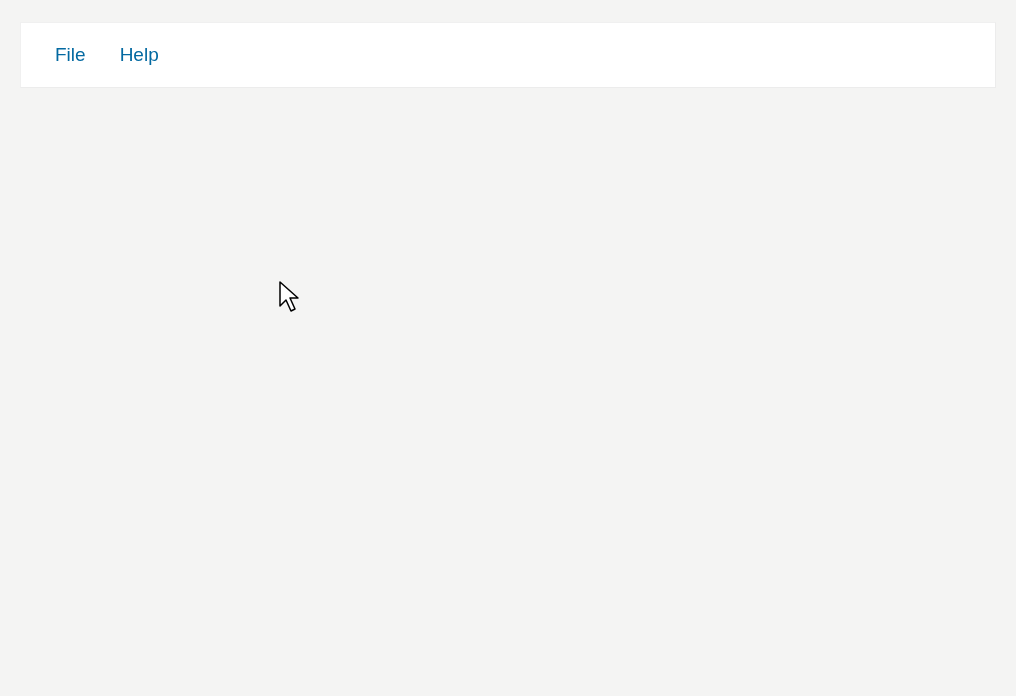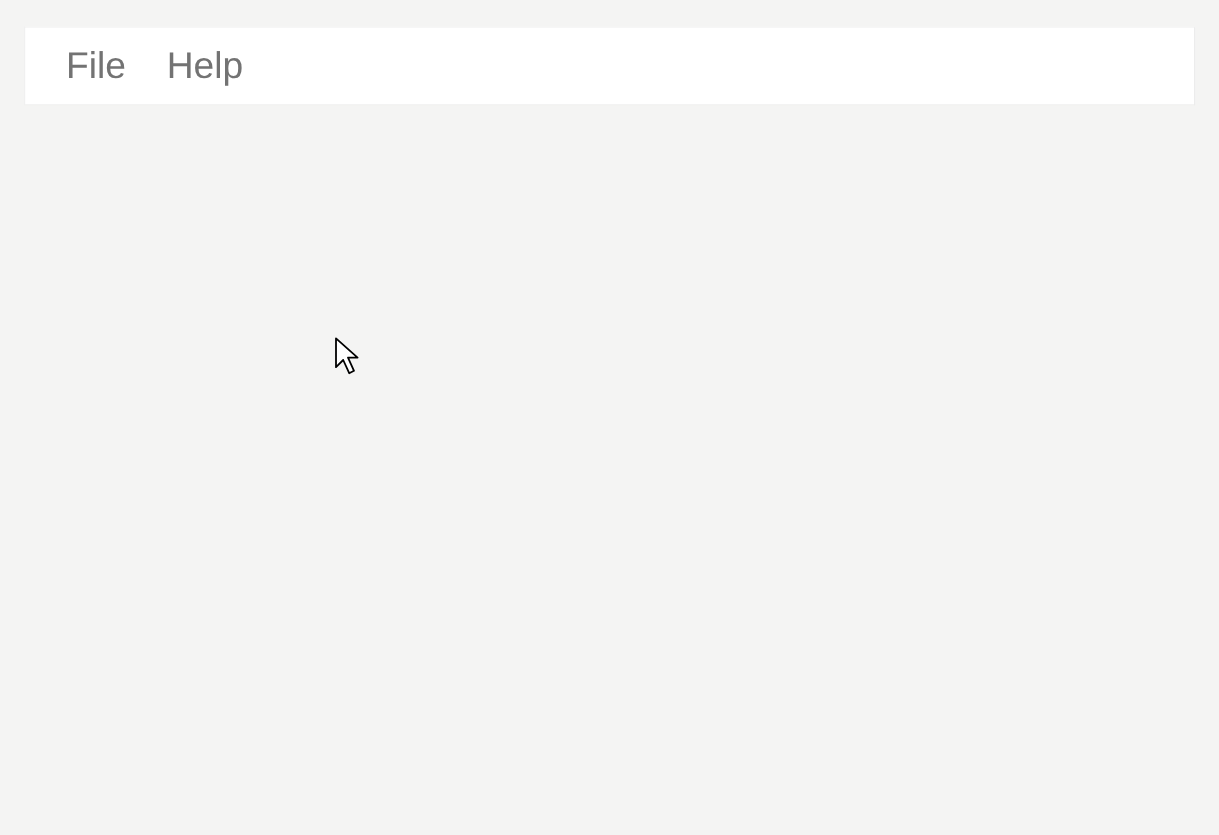--- a/index.html
+++ b/index.html
@@ -23,22 +23,22 @@
       height: 66px;
       background: #ffffff;
       border: 1px solid #ececec;
       border-top-color: #f0f0f0;
       border-left-color: #f0f0f0;
       display: flex;
       align-items: center;
       padding-left: 30px;
     }
     .menu-item {
-      font-size: 31px;
-      color: #737373;
+      font-size: 19px;
+      color: #0369a1;
       font-weight: 400;
       cursor: pointer;
       padding: 6px 4px;
       margin-right: 26px;
       user-select: none;
       text-align: center;
     }
     .content-area {
       position: absolute;
       top: 88px;

